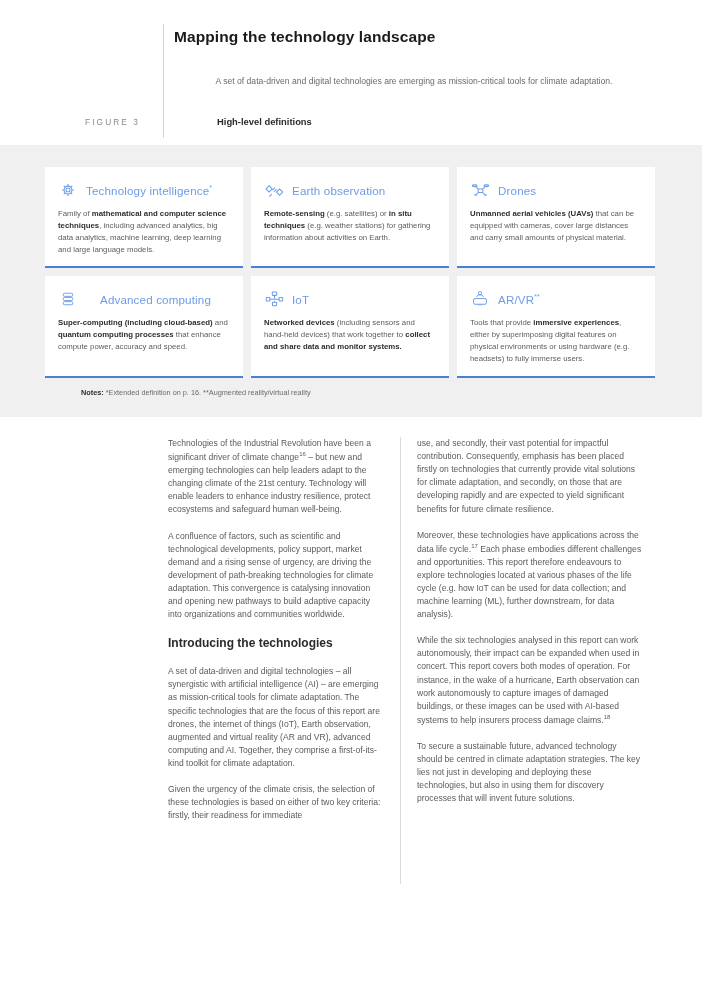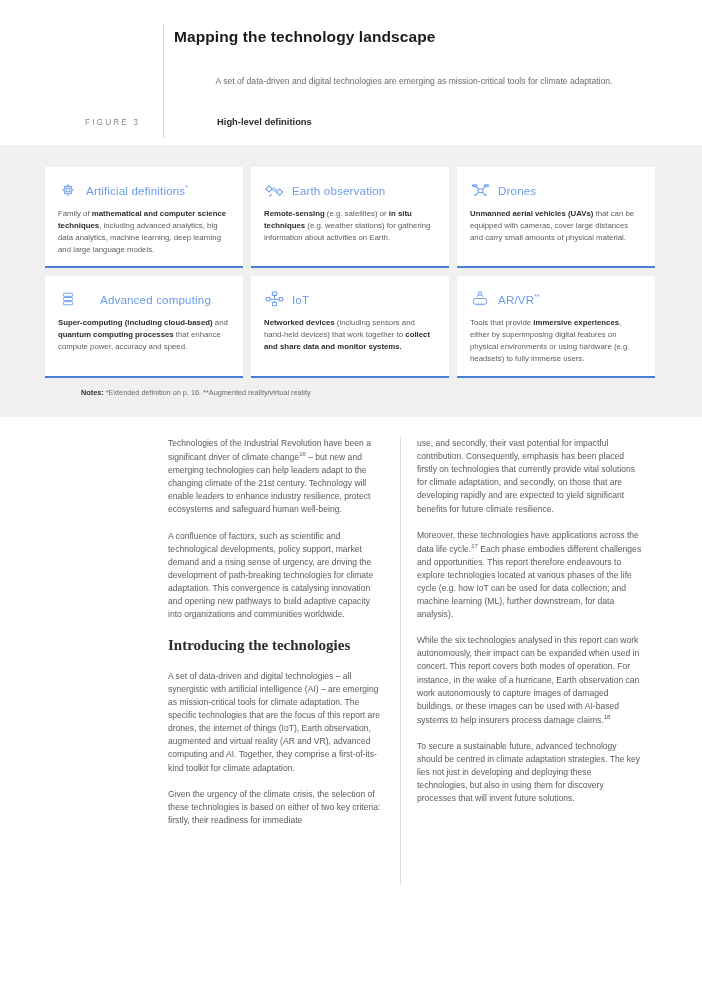--- a/index.html
+++ b/index.html
@@ -95,23 +95,22 @@
     background:#dcdcdc;
   }
   .col{
     position:absolute;top:437px;
     font-size:8.55px;line-height:1.535;color:#5b5b5b;
   }
   .col-left{left:168px;width:215px;}
   .col-right{left:417px;width:225px;}
   .col p{margin:0 0 13px 0;}
   .col h3{
-    margin:0 0 13px 0;font-size:15px;font-weight:bold;color:#2b2b2b;
+    margin:0 0 13px 0;font-size:12px;font-weight:bold;color:#2b2b2b;
     line-height:1.5;
-    font-family:Liberation Serif, serif;
   }
   .col sup{font-size:6px;vertical-align:super;}
 
   
   .footer{
     position:absolute;left:0;top:933px;width:702px;height:58px;
     background:#ffffff;
   }
 </style>
 </head>
@@ -136,21 +135,21 @@
       <div class="card">
         <div class="card-head">
           <span class="card-icon">
             <svg width="18" height="18" viewBox="0 0 24 24" fill="none" stroke="currentColor" stroke-width="1.4">
               <circle cx="12" cy="12" r="5.2"></circle>
               <rect x="9.6" y="9.6" width="4.8" height="4.8" rx=".6"></rect>
               <path d="M12 4.1v2.6M12 17.3v2.6M4.1 12h2.6M17.3 12h2.6M6.4 6.4l1.8 1.8M15.8 15.8l1.8 1.8M17.6 6.4l-1.8 1.8M8.2 15.8l-1.8 1.8"></path>
             </svg>
           </span>
           <span class="card-title">
-            <span>Artificial definitions</span><span class="sup">*</span>
+            <span>Technology intelligence</span><span class="sup">*</span>
           </span>
         </div>
         <div class="card-body">Family of <b>mathematical and computer science techniques</b>, including advanced analytics, big data analytics, machine learning, deep learning and large language models.</div>
       </div>
 
       <div class="card">
         <div class="card-head">
           <span class="card-icon">
             <svg width="19" height="19" viewBox="0 0 24 24" fill="none" stroke="currentColor" stroke-width="1.3">
               <rect x="2.4" y="7.2" width="5.6" height="5.6" transform="rotate(-45 5.2 10)"></rect>

